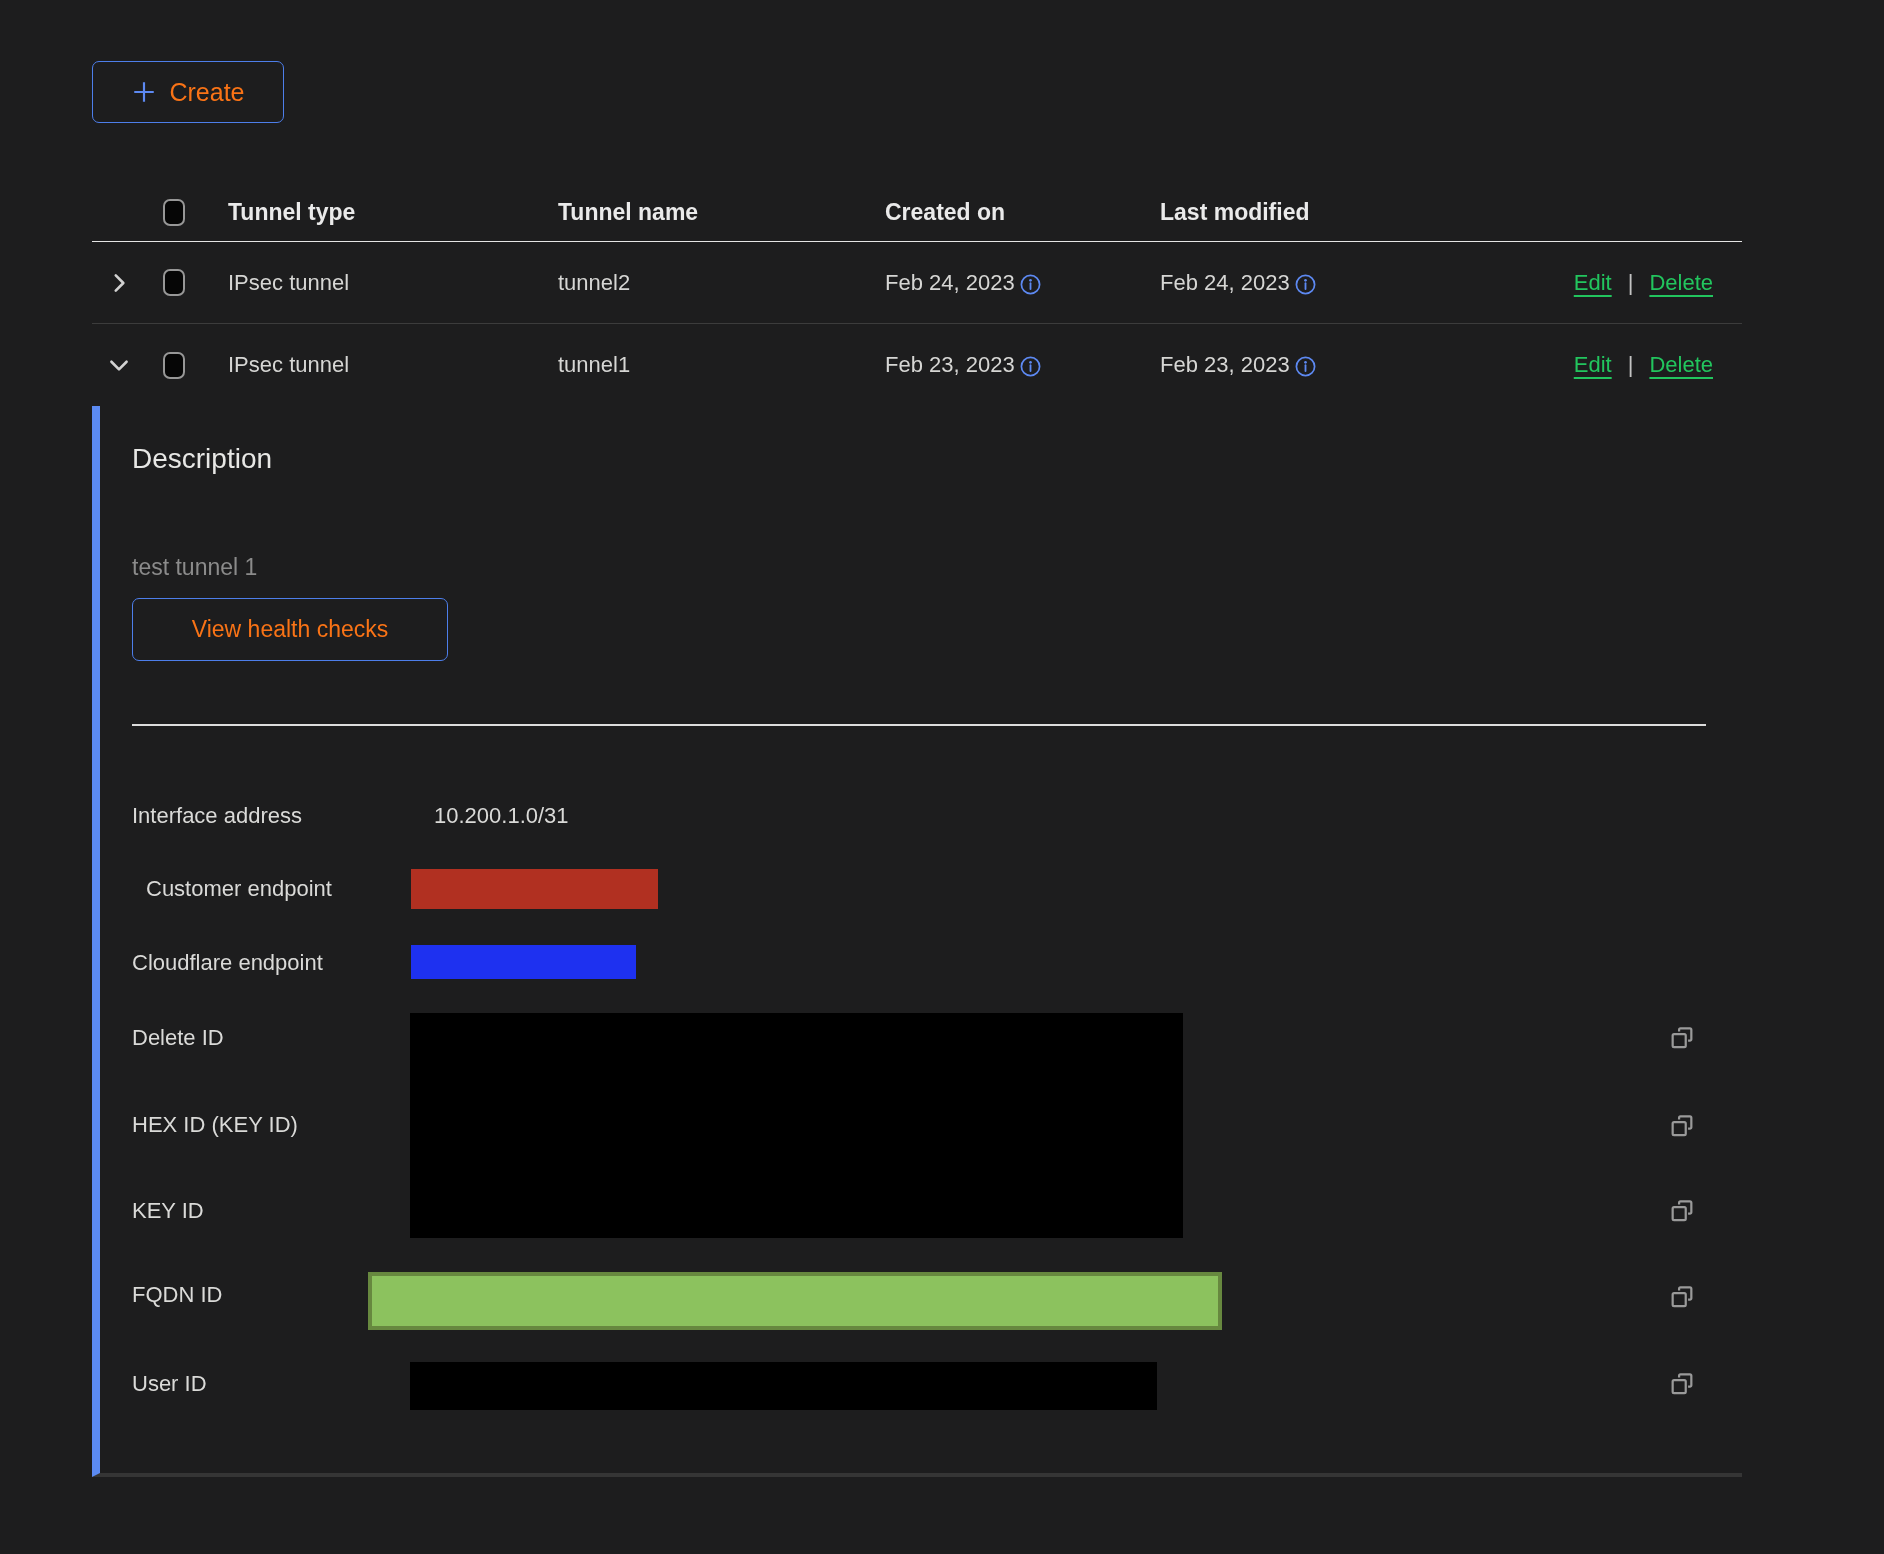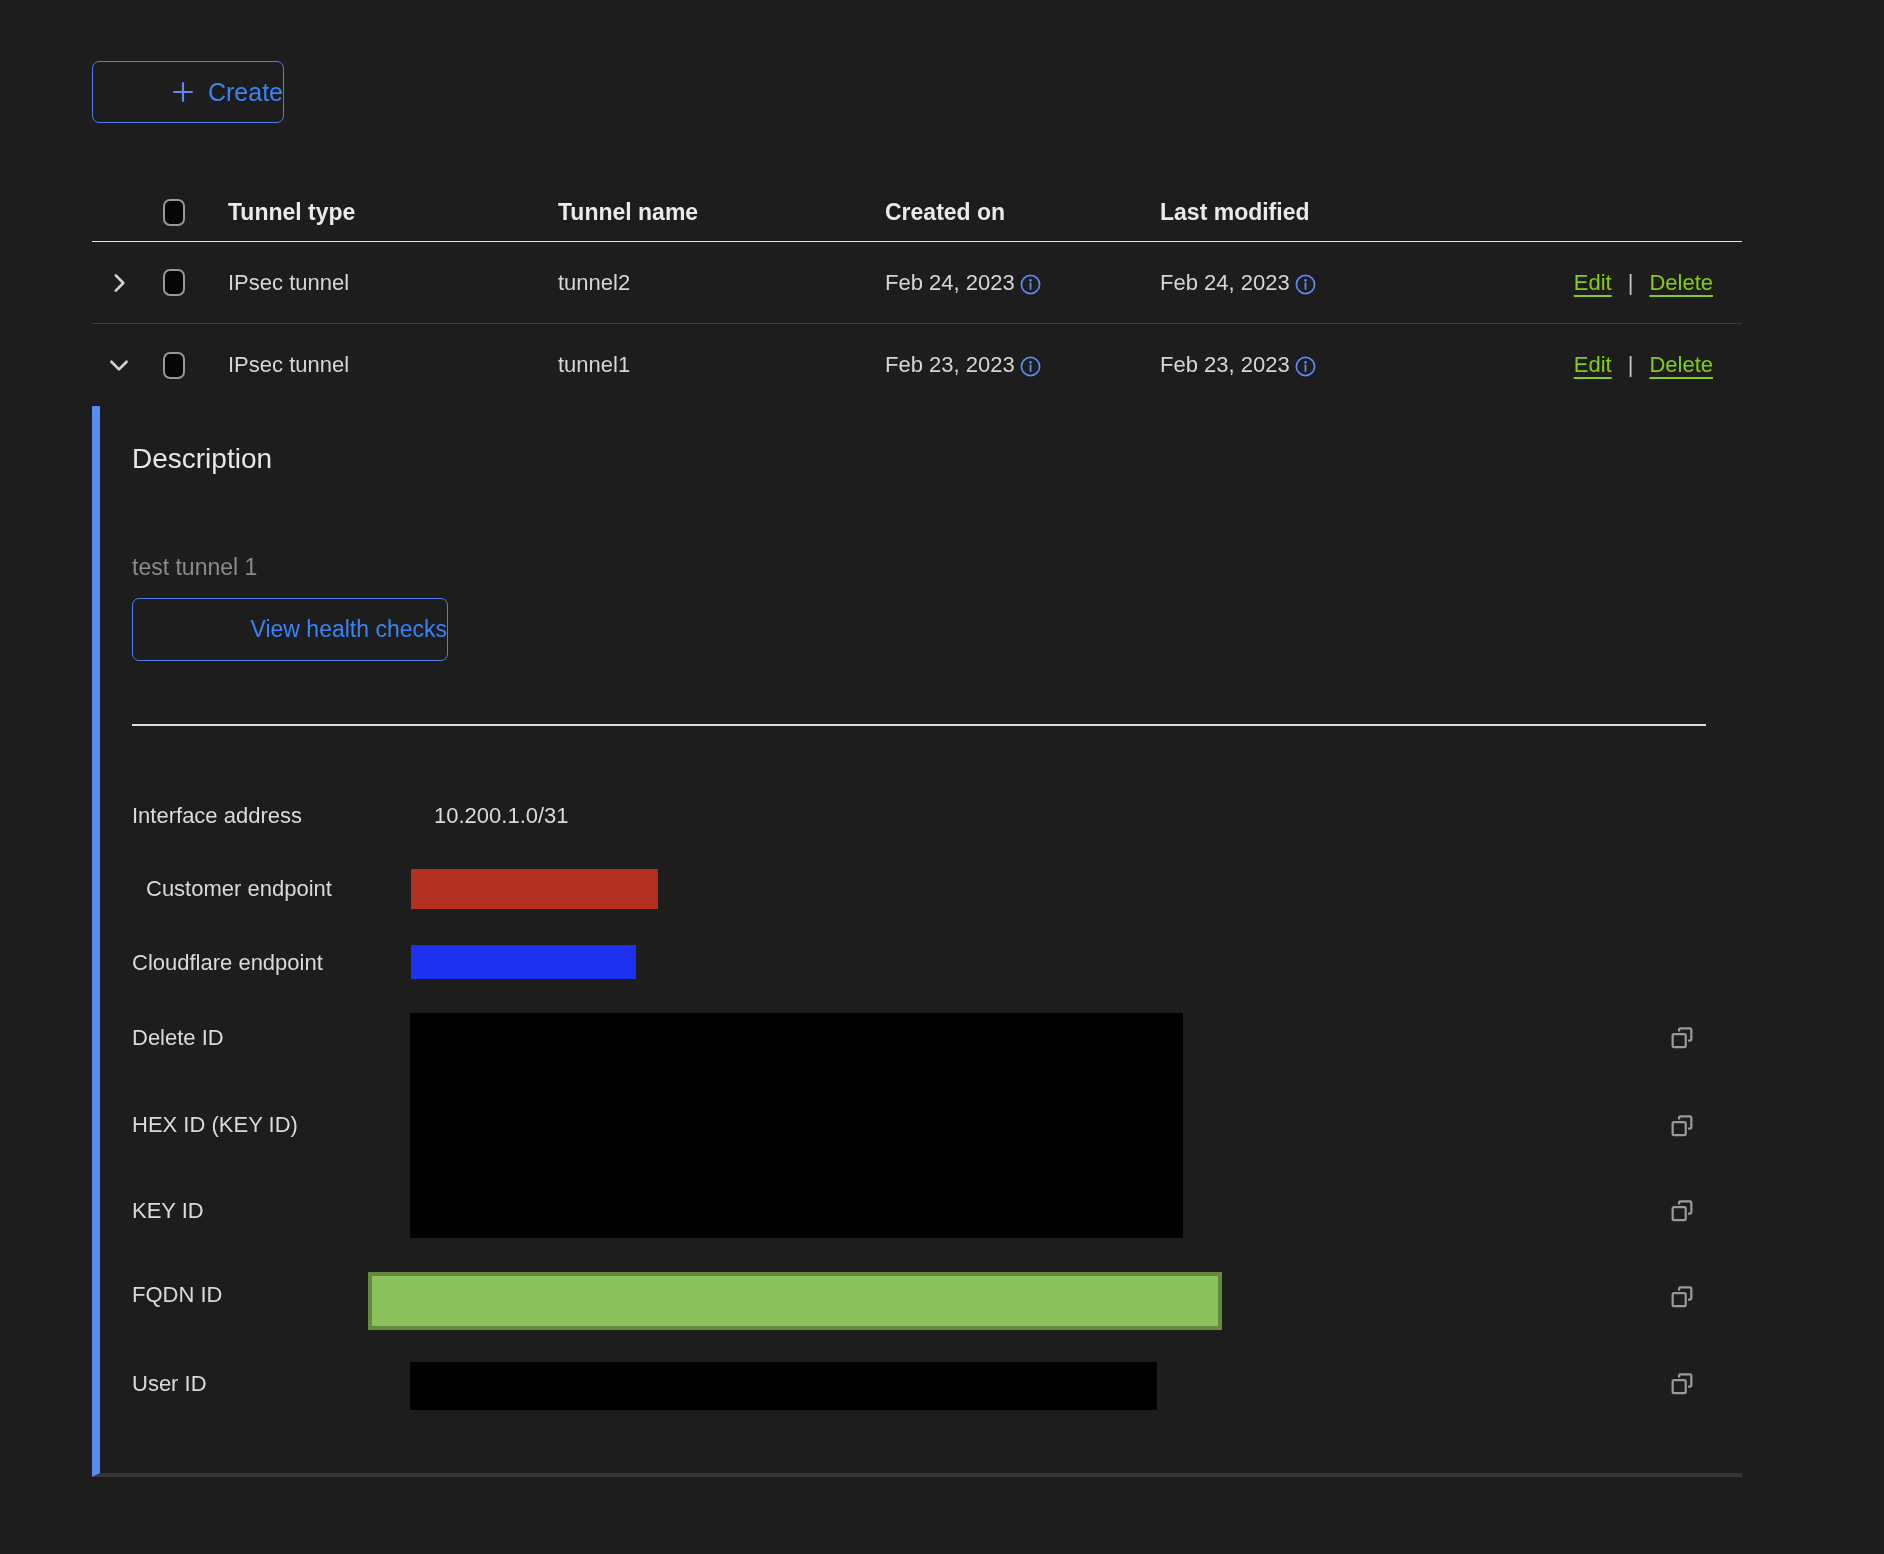--- a/index.html
+++ b/index.html
@@ -2,23 +2,23 @@
 <html><head>
 <meta charset="utf-8">
 <style>
   * { margin:0; padding:0; box-sizing:border-box; }
   html,body { width:1884px; height:1554px; background:#1d1d1e; overflow:hidden;
               font-family:"Liberation Sans", sans-serif; }
   .content { margin-left:92px; padding-top:61px; width:1650px; }
 
   
   .btn-outline {
-    display:inline-flex; align-items:center; justify-content:flex-end; gap:12px;
+    display:inline-flex; align-items:center; justify-content:center; gap:12px;
     border:1.5px solid #4d7eea; border-radius:7px; background:transparent;
-    color:#3b82f6; cursor:pointer;
+    color:#f97316; cursor:pointer;
   }
   .create-btn { width:192px; height:62px; font-size:25px; margin-bottom:60px; }
   .plus { width:26px; height:26px; display:inline-block; }
 
   
   .table { width:1650px; }
   .trow {
     display:grid; align-items:center;
     grid-template-columns:71px 65px 330px 327px 275px 275px 1fr;
   }
@@ -29,21 +29,21 @@
   .cell-expander { padding-left:14px; display:flex; align-items:center; }
   .chev { width:26px; height:26px; cursor:pointer; }
   .checkbox {
     width:22px; height:27px; border:2px solid #979797; border-radius:7px;
     background:#060606; cursor:pointer;
   }
   .date-cell { display:flex; align-items:flex-end; gap:4px; }
   .info { width:23px; height:23px; display:inline-block; cursor:pointer; }
   .actions { display:flex; align-items:center; justify-content:flex-end;
              gap:16px; padding-right:29px; font-size:22px; }
-  .link { color:#84cc16; text-decoration:underline; text-underline-offset:5px; cursor:pointer; }
+  .link { color:#22c55e; text-decoration:underline; text-underline-offset:5px; cursor:pointer; }
   .pipe { color:#c3c3c3; }
 
   
   .panel {
     position:relative; width:1650px; height:1071px;
     border-left:8px solid #5b8af2; border-bottom:4px solid #353535;
   }
   .panel .abs { position:absolute; }
   .lbl { font-size:22px; color:#dadad8; line-height:26px; white-space:nowrap; }
   .desc-label { font-size:28px; color:#e7e7e5; line-height:26px; }

